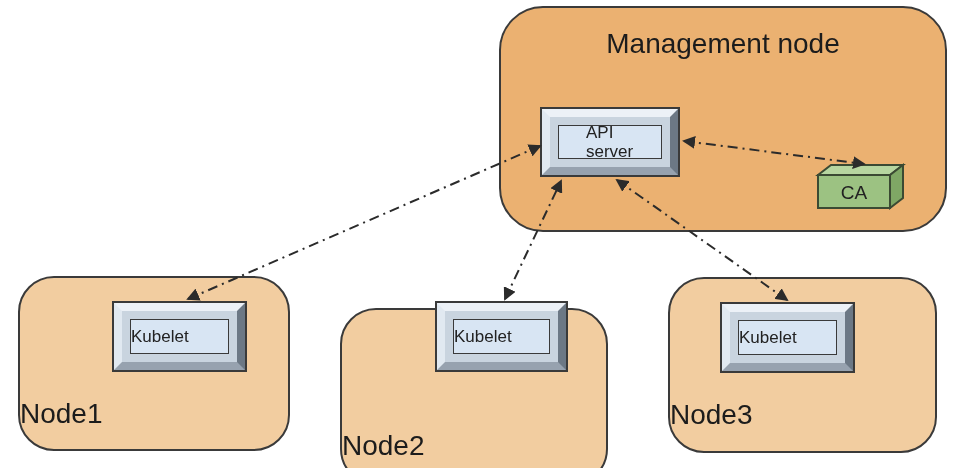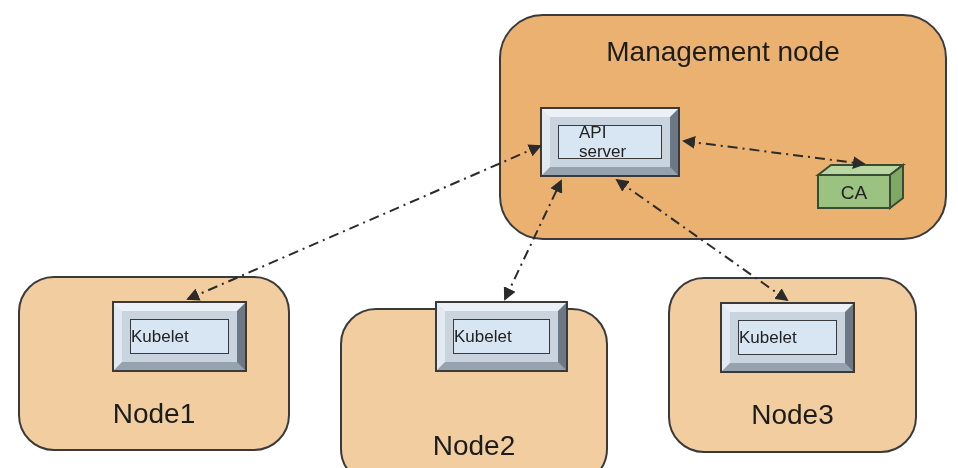--- a/index.html
+++ b/index.html
@@ -5,56 +5,56 @@
   html,body { margin:0; padding:0; background:#ffffff; }
   body { font-family:"Liberation Sans", sans-serif; color:#1c1c1c; }
   #canvas {
     position:relative; width:958px; height:468px; background:#ffffff; overflow:hidden;
   }
   
   .group-box {
     position:absolute; border:2px solid var(--c-border,#3a3a3a); box-sizing:border-box;
   }
   .mgmt {
-    left:499px; top:14px; width:448px; height:226px; border-radius:44px;
+    left:499px; top:6px; width:448px; height:226px; border-radius:44px;
     background:var(--c-management_fill,#EBB171);
   }
   .worker { border-radius:36px; background:var(--c-node_fill,#F2CDA0); }
   .worker.n1 { left:18px;  top:276px; width:272px; height:175px; }
   .worker.n2 { left:340px; top:275px; width:268px; height:177px;margin-top:33px; }
-  .worker.n3 { left:668px; top:277px; width:249px; height:176px; }
+  .worker.n3 { left:668px; top:277px; width:269px; height:176px; }
 
   .mgmt-title {
     position:absolute; left:0; top:20px; width:100%;
     text-align:center; font-size:28px; line-height:1.15; font-weight:500; color:#1c1c1c;
     white-space:pre-line;
   }
   .node-label {
     position:absolute; left:0; top:120px; width:100%;
-    text-align:center; font-size:28px; font-weight:500; color:#1c1c1c;
+    text-align:left; font-size:28px; font-weight:500; color:#1c1c1c;
   }
 
   
   .box3d {
     position:absolute; box-sizing:border-box;
     border:2px solid var(--c-border,#3a3a3a); background:#c9d4df;
   }
   .box3d .bevel {
     position:absolute; inset:0; box-sizing:border-box; border:8px solid;
     border-color:#ECF1F7 #6C7885 #97A2AF #E1E9F1; 
   }
   .box3d .face {
     position:absolute; inset:8px; box-sizing:border-box;
     border:1px solid var(--c-border,#3a3a3a);
     background:var(--c-box_face,#D8E5F3);
     display:flex; align-items:center;
     font-size:17px; line-height:19px; color:#222;
   }
   .api-box  { left:540px; top:107px; width:140px; height:70px; }
-  .api-box .face { justify-content:flex-start; padding-left:20px; }
+  .api-box .face { justify-content:flex-start; padding-left:27px; }
   .api-box .lbl { width:70px; }
   .kub-box .face { justify-content:flex-start; text-align:center; }
   .kub1 { left:112px; top:301px; width:135px; height:71px; }
   .kub2 { left:435px; top:301px; width:133px; height:71px; }
   .kub3 { left:720px; top:302px; width:135px; height:71px; }
 
   
   #overlay { position:absolute; left:0; top:0; width:958px; height:468px; pointer-events:none; }
   line.conn {
     stroke:var(--c-line,#2b2b2b); stroke-width:2; fill:none;

